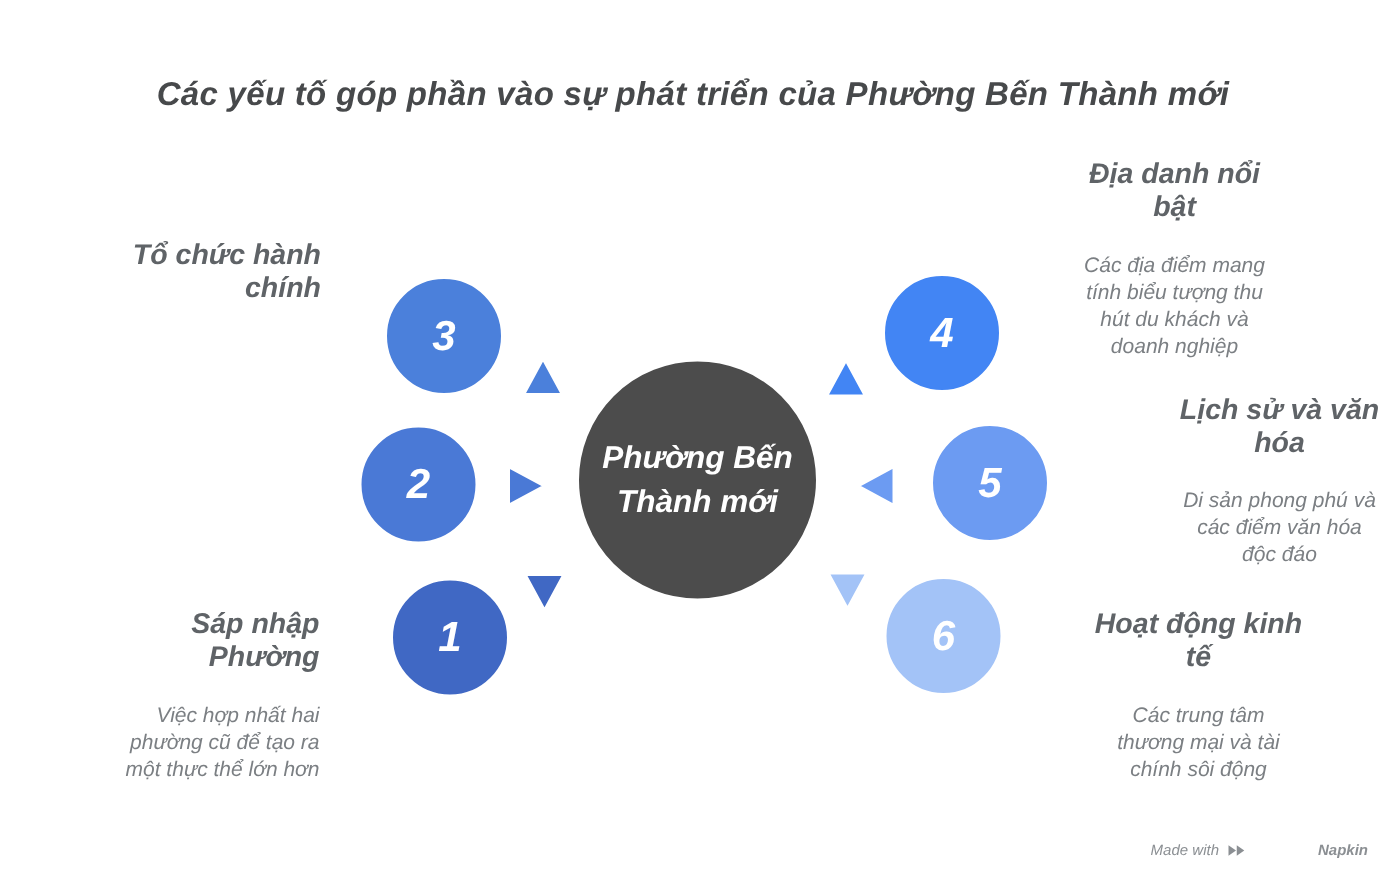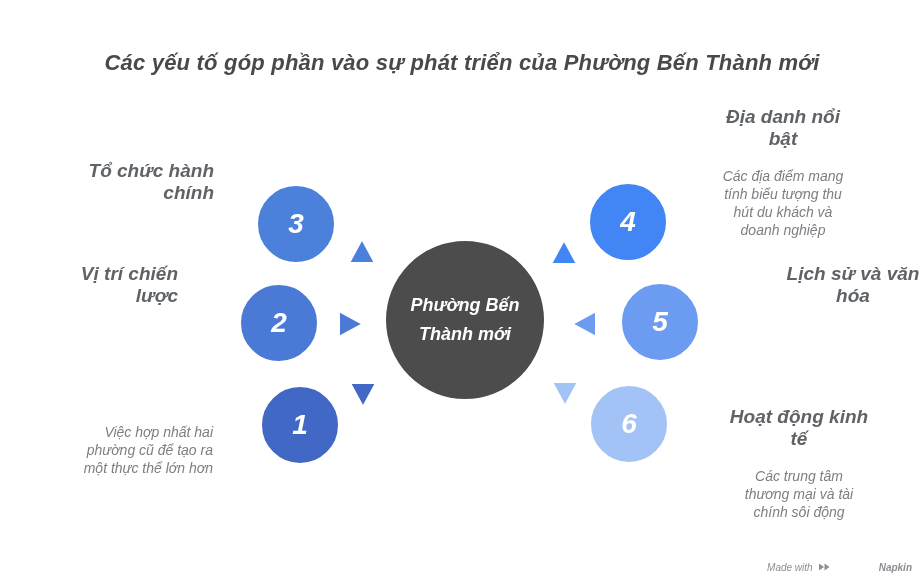--- a/index.html
+++ b/index.html
@@ -24,21 +24,21 @@
   .pos-c3{left:256px;top:184px;}
   .pos-c4{left:588px;top:182px;}
   .pos-c5{left:620px;top:282px;}
   .pos-c6{left:589px;top:384px;}
   .center-circle{
     position:absolute;left:383px;top:238px;width:164px;height:164px;border-radius:50%;
     border:3px solid #ffffff;box-sizing:border-box;
     display:flex;align-items:center;justify-content:center;text-align:center;
   }
   .center-label{
-    color:#ffffff;font-size:18px;font-weight:700;line-height:29px;white-space:pre-line;
+    color:#ffffff;font-size:21px;font-weight:700;line-height:29px;white-space:pre-line;
   }
   
   .arrow{position:absolute;}
   .pos-a1{left:347px;top:380px;}
   .pos-a2{left:336px;top:308px;}
   .pos-a3{left:346px;top:236px;}
   .pos-a4{left:548px;top:237px;}
   .pos-a5{left:569px;top:308px;}
   .pos-a6{left:549px;top:379px;}
   
@@ -76,34 +76,34 @@
 Thành mới</div>
   </div>
 
   <div class="node-circle pos-c1" style="background: rgb(64, 104, 196);">
     <span class="node-number">1</span>
   </div>
   <svg class="arrow pos-a1" width="32" height="30" viewBox="0 0 32 30">
     <polygon points="3,3 29,3 16,27" stroke="#ffffff" stroke-width="2" stroke-linejoin="round" fill="#4068c4"></polygon>
   </svg>
   <div class="label-block align-right pos-l1">
+    <h3 class="node-heading">Sáp nhập
+Phường</h3>
     <p class="node-desc">Việc hợp nhất hai
 phường cũ để tạo ra
 một thực thể lớn hơn</p>
   </div>
 
   <div class="node-circle pos-c2" style="background: rgb(74, 121, 214);">
     <span class="node-number">2</span>
   </div>
   <svg class="arrow pos-a2" width="30" height="32" viewBox="0 0 30 32">
     <polygon points="3,3 27,16 3,29" stroke="#ffffff" stroke-width="2" stroke-linejoin="round" fill="#4a79d6"></polygon>
   </svg>
   <div class="label-block align-right pos-l2">
-    <h3 class="node-heading">Vị trí chiến
-lược</h3>
   </div>
 
   <div class="node-circle pos-c3" style="background: rgb(75, 128, 219);">
     <span class="node-number">3</span>
   </div>
   <svg class="arrow pos-a3" width="32" height="30" viewBox="0 0 32 30">
     <polygon points="16,3 29,27 3,27" stroke="#ffffff" stroke-width="2" stroke-linejoin="round" fill="#4b80db"></polygon>
   </svg>
   <div class="label-block align-right pos-l3">
     <h3 class="node-heading">Tổ chức hành
@@ -127,20 +127,23 @@
 
   <div class="node-circle pos-c5" style="background: rgb(108, 155, 242);">
     <span class="node-number">5</span>
   </div>
   <svg class="arrow pos-a5" width="30" height="32" viewBox="0 0 30 32">
     <polygon points="27,3 3,16 27,29" stroke="#ffffff" stroke-width="2" stroke-linejoin="round" fill="#6c9bf2"></polygon>
   </svg>
   <div class="label-block align-left pos-l5">
     <h3 class="node-heading">Lịch sử và văn
 hóa</h3>
+    <p class="node-desc">Di sản phong phú và
+các điểm văn hóa
+độc đáo</p>
   </div>
 
   <div class="node-circle pos-c6" style="background: rgb(163, 195, 247);">
     <span class="node-number">6</span>
   </div>
   <svg class="arrow pos-a6" width="32" height="30" viewBox="0 0 32 30">
     <polygon points="3,3 29,3 16,27" stroke="#ffffff" stroke-width="2" stroke-linejoin="round" fill="#a3c3f7"></polygon>
   </svg>
   <div class="label-block align-left pos-l6">
     <h3 class="node-heading">Hoạt động kinh

